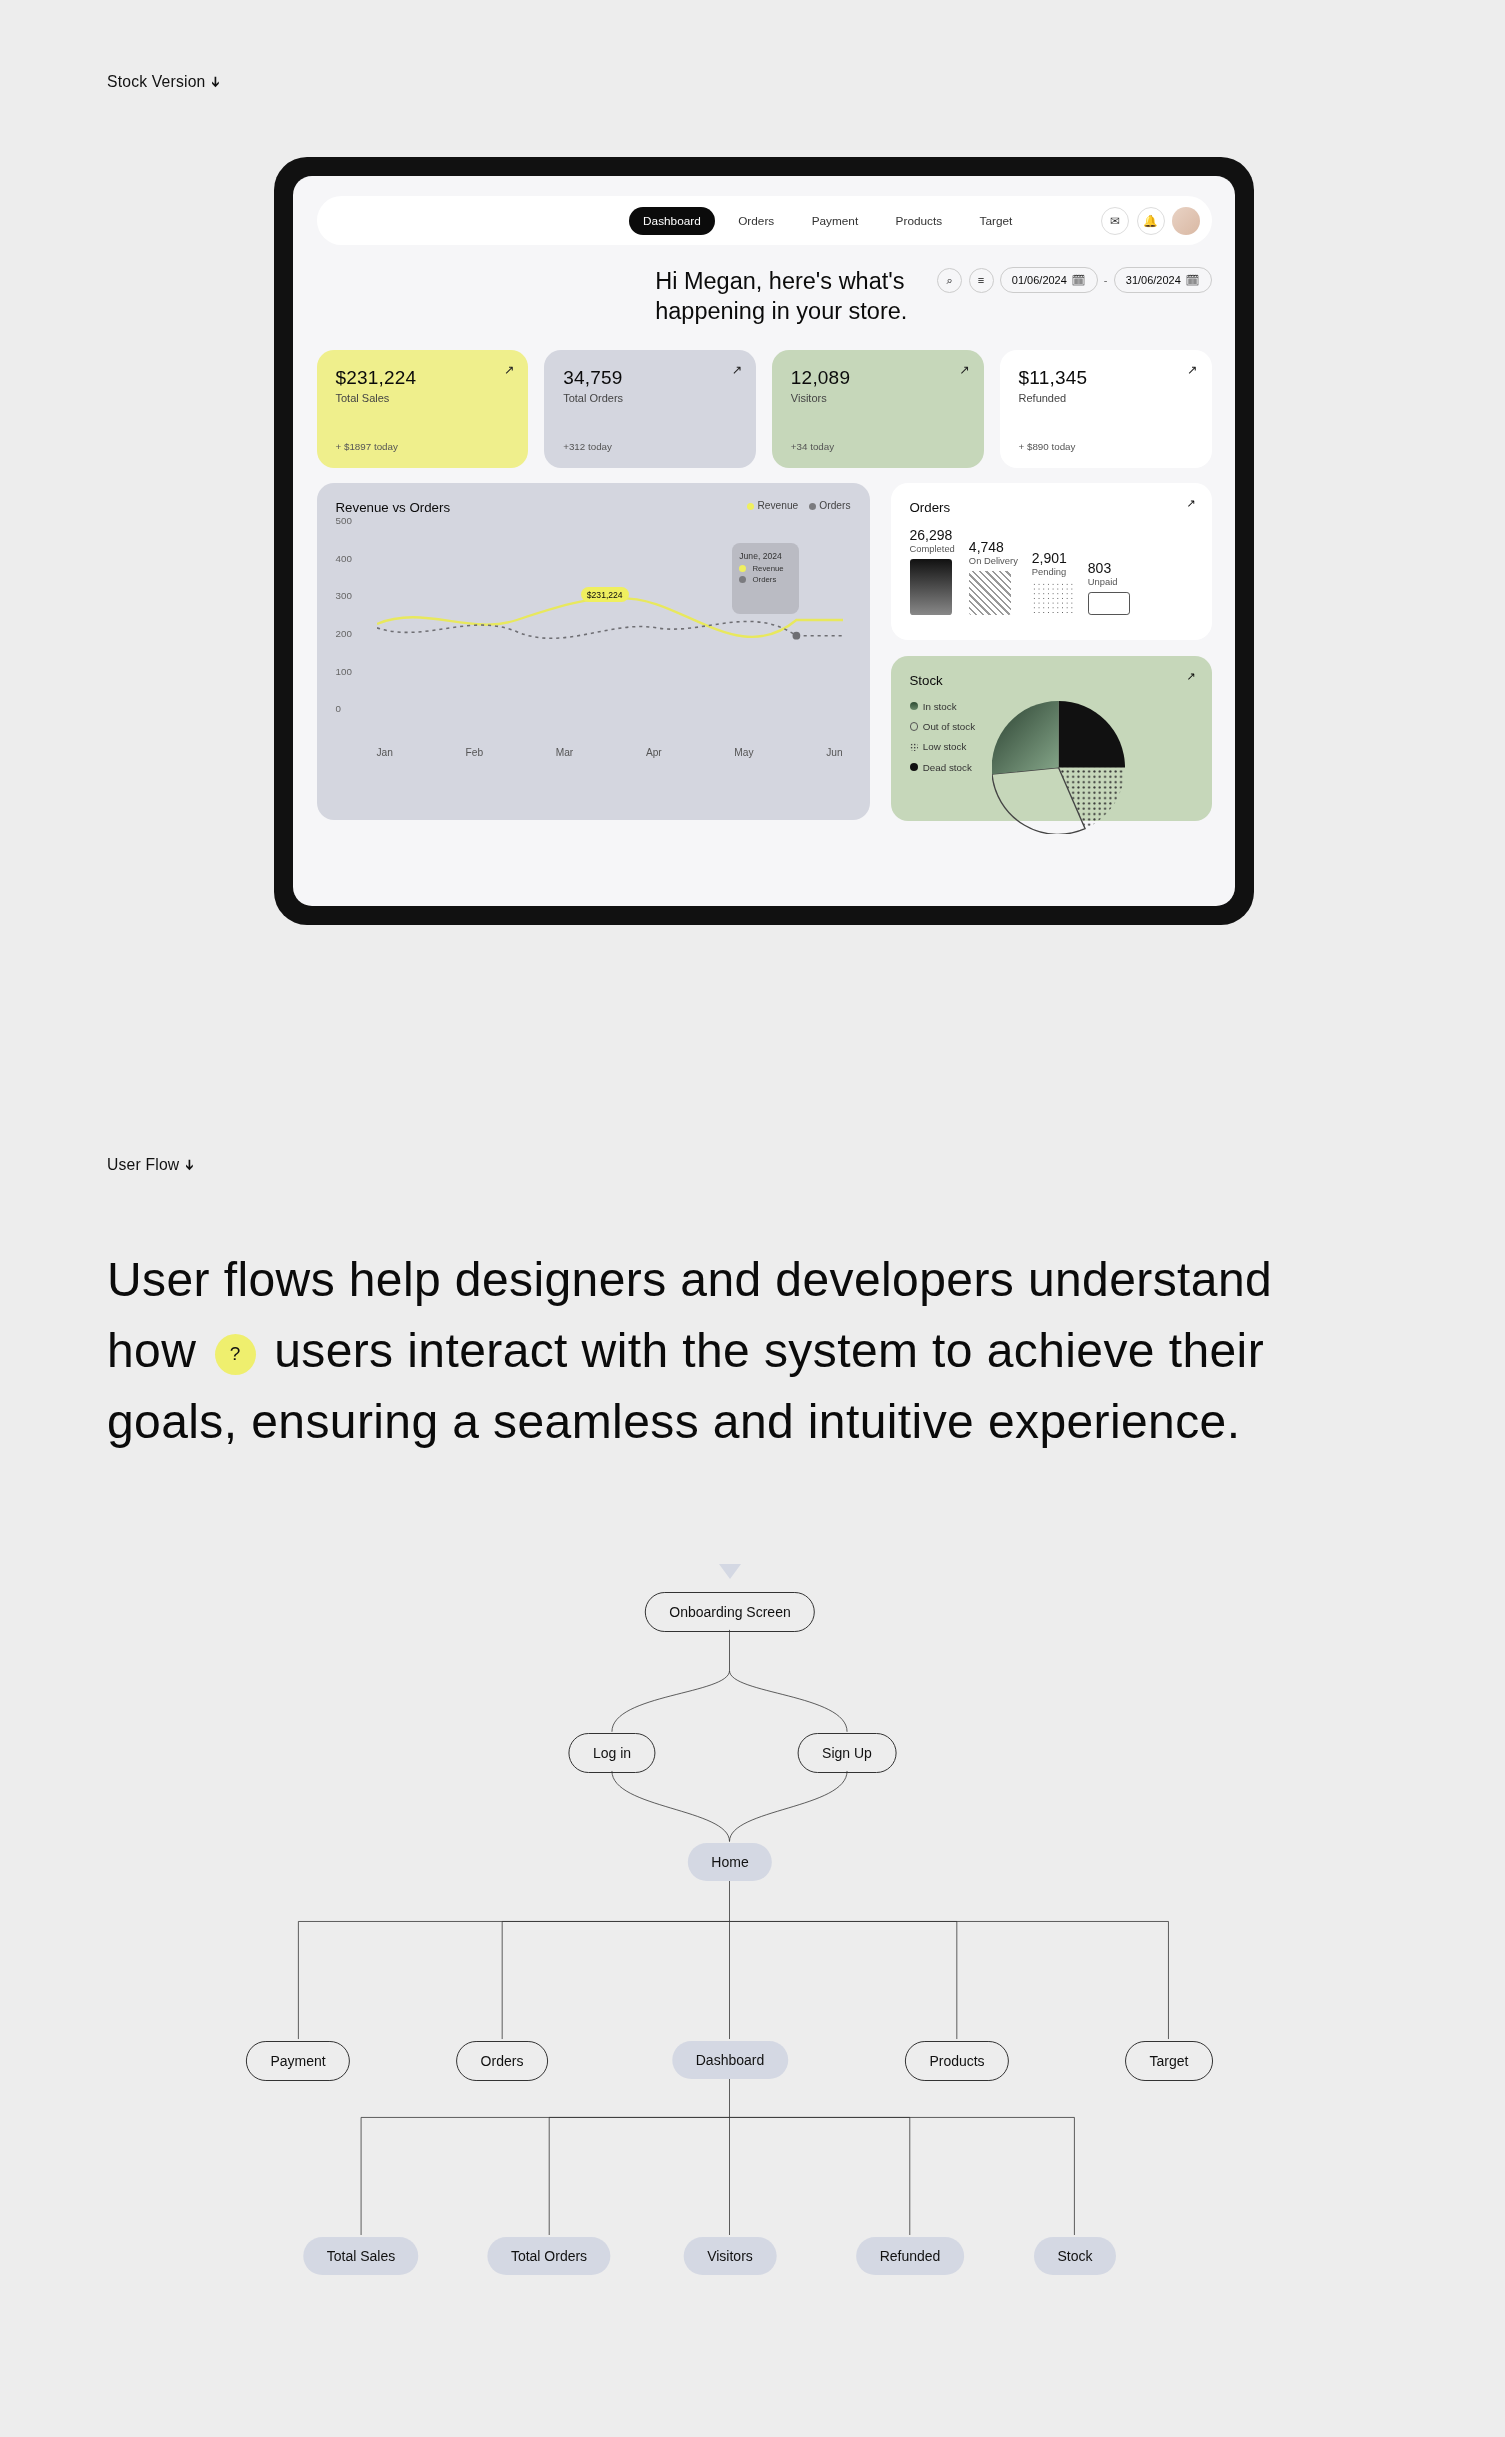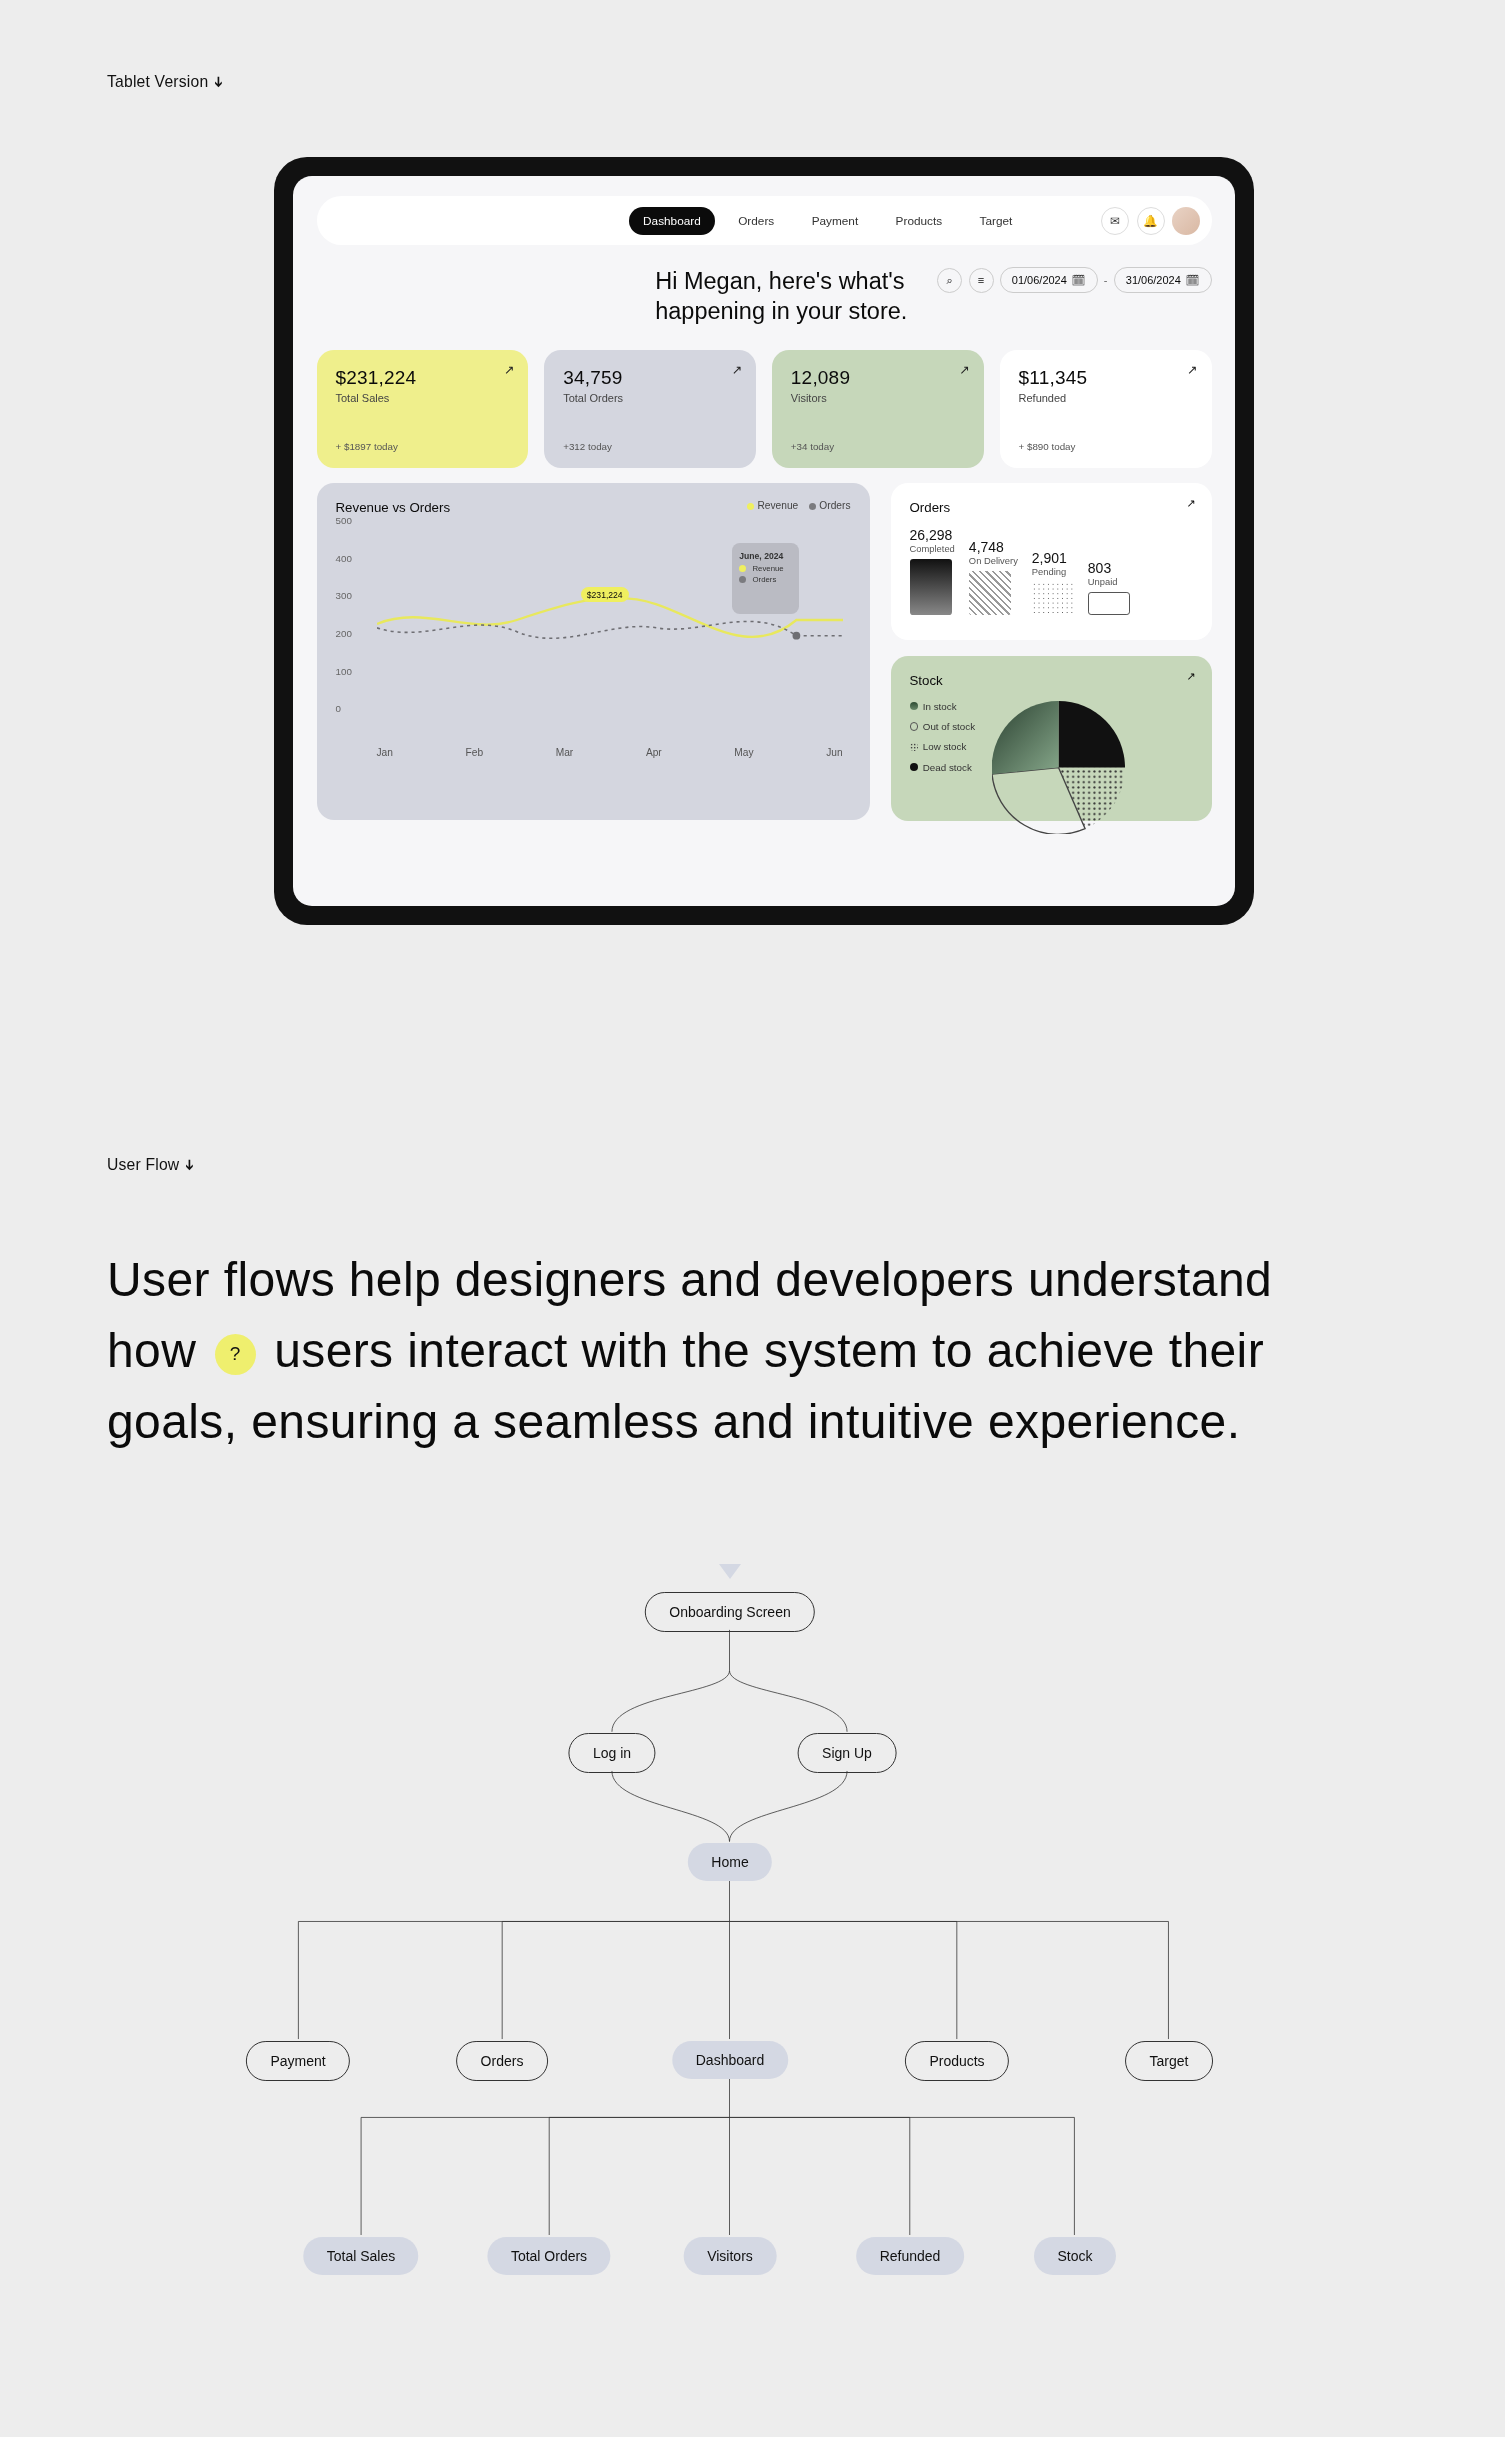--- a/index.html
+++ b/index.html
@@ -93,21 +93,21 @@
 .node { position:absolute; border-radius:783px; padding:11px 23.5px; font-size:14px; text-align:center; background:transparent; border:0.8px solid #333; color:#111; transform:translateX(-50%); white-space:nowrap; }
 .node.fill { background:#d4d8e3; border:none; }
 .tri { position:absolute; left:50%; transform:translateX(-50%); top:0; width:0; height:0; border-left:11px solid transparent; border-right:11px solid transparent; border-top:15.7px solid #d4d8e3; }
 svg.flowlines { position:absolute; inset:0; width:100%; height:100%; }
 </style>
 </head>
 <body>
 <div class="page">
 
 <div id="label-tablet" class="section-label">
-  <span>Tablet Version</span><span class="arr">➔</span>
+  <span>Stock Version</span><span class="arr">➔</span>
 </div>
 
 <div class="tablet-frame">
 <div class="tablet-screen">
 
   <div class="topbar">
     <div></div>
     <div class="tabs">
       <div class="tab active">Dashboard</div>
       <div class="tab">Orders</div>
@@ -191,21 +191,21 @@
 
         <svg class="lines" viewBox="0 0 600 240" preserveAspectRatio="none">
           <path d="M0 125 C 60 100, 120 140, 180 120 S 300 80, 360 100 S 480 170, 540 120 L600 120" fill="none" stroke="#e8e85d" stroke-width="3"></path>
           <path d="M0 130 C 60 150, 120 110, 180 135 S 300 120, 360 130 S 480 100, 540 140 L600 140" fill="none" stroke="#6e6e73" stroke-width="2" stroke-dasharray="4 5"></path>
           <circle cx="540" cy="140" r="5" fill="#6e6e73"></circle>
         </svg>
 
         <div class="pill-label">$231,224</div>
 
         <div class="tooltip-box">
-          <div style="font-weight:700">June, 2024</div>
+          <div style="font-weight:400">June, 2024</div>
           <div class="row">
                   <i class="dot y"></i>
                   <span>Revenue</span>
                 </div>
           <div class="row">
                   <i class="dot g"></i>
                   <span>Orders</span>
                 </div>
         </div>
 

